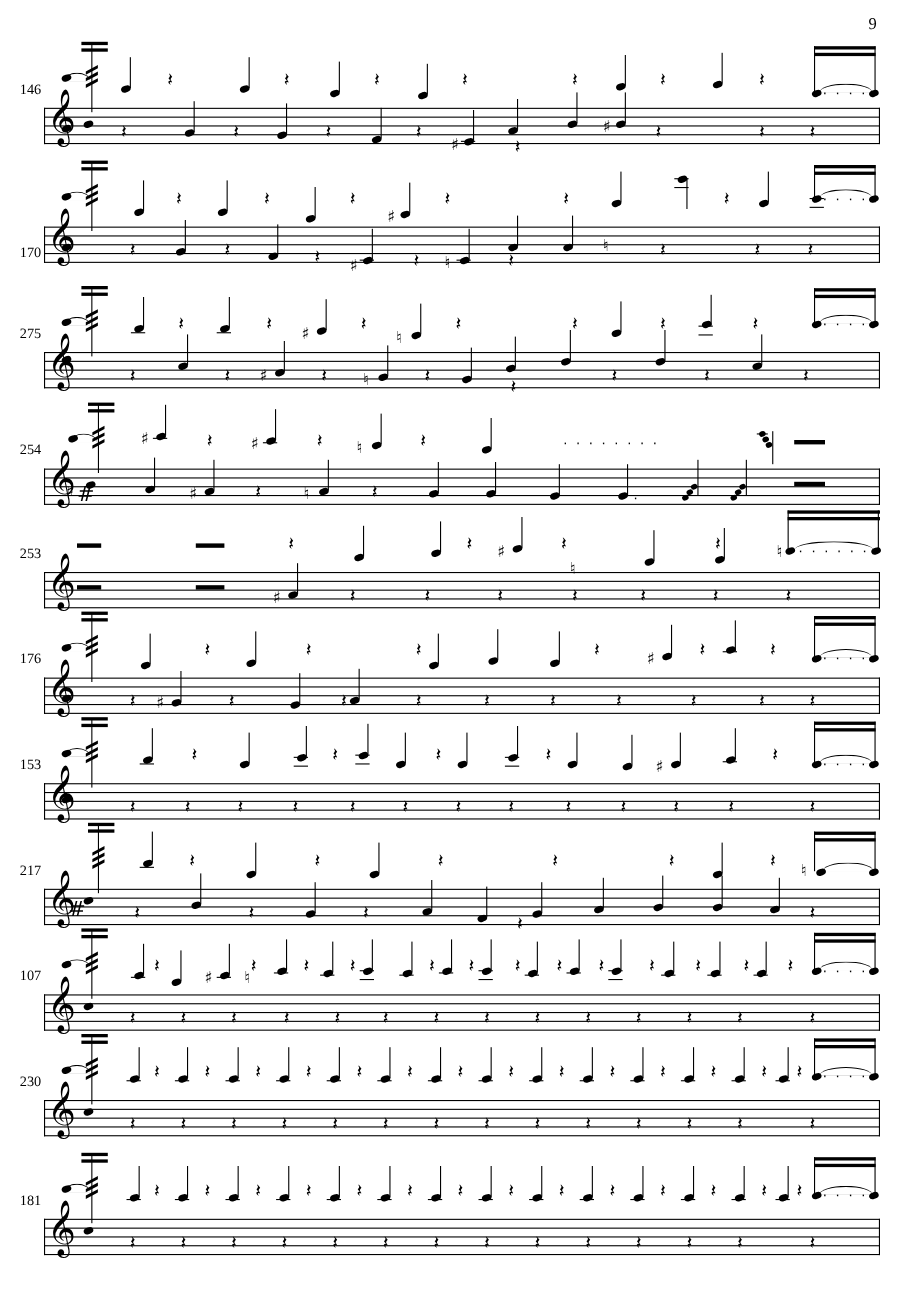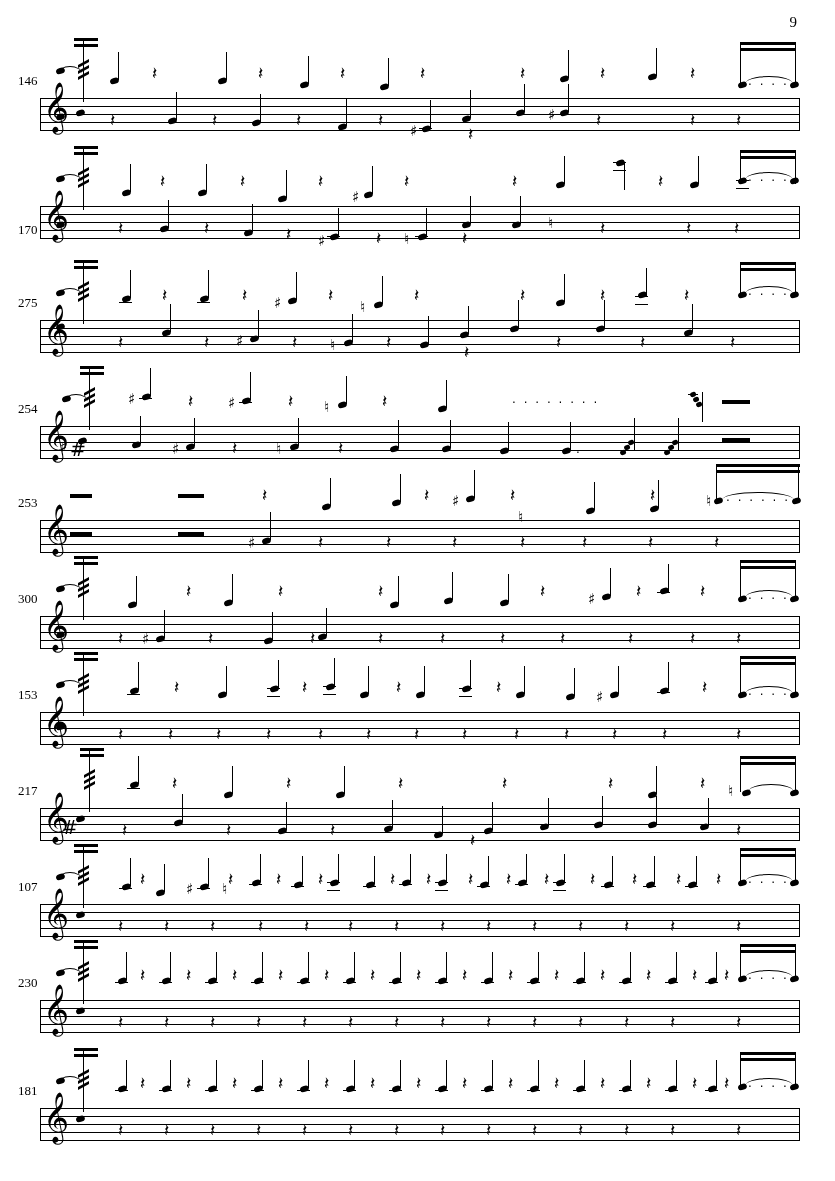--- a/index.html
+++ b/index.html
@@ -660,21 +660,21 @@
     <div class="rest" style="left:318px; top:42px;">𝄽</div>
     <div class="rest" style="left:386px; top:42px;">𝄽</div>
     <div class="rest" style="left:452px; top:42px;">𝄽</div>
     <div class="rest" style="left:520px; top:42px;">𝄽</div>
     <div class="rest" style="left:582px; top:42px;">𝄽</div>
     <div class="rest" style="left:648px; top:42px;">𝄽</div>
     <div class="rest" style="left:714px; top:42px;">𝄽</div>
   </div>
 
   <div class="system" style="top:588px;">
-    <div class="measure-number" style="top:3px;">300</div>
+    <div class="measure-number" style="top:3px;">176</div>
     <div class="staff" style="top:28px;">
       <div class="line"></div>
       <div class="line"></div>
       <div class="line"></div>
       <div class="line"></div>
       <div class="line"></div>
       <div class="barline end-left"></div>
       <div class="barline end-right"></div>
       <div class="clef">𝄞</div>
     </div>

